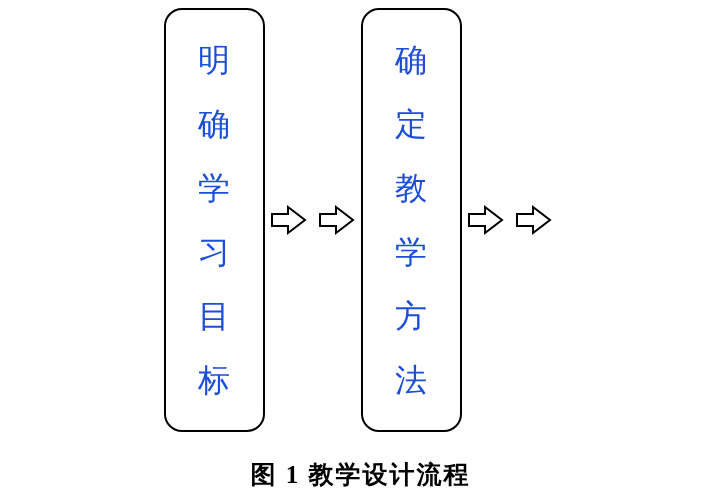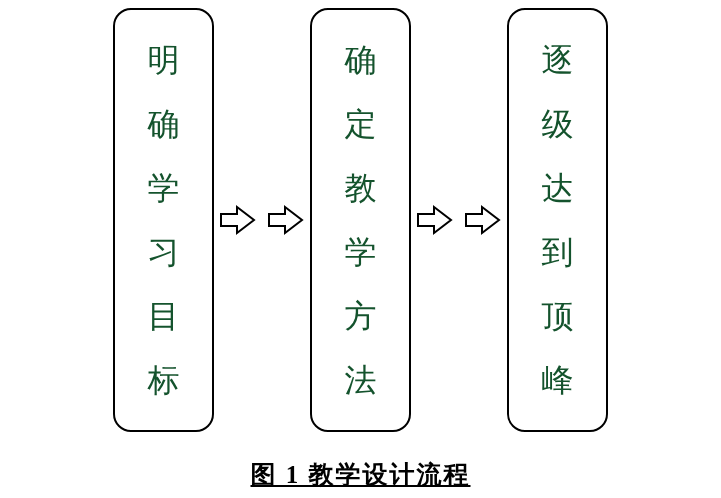--- a/index.html
+++ b/index.html
@@ -35,21 +35,21 @@
     display: flex;
     align-items: center;
     justify-content: center;
     box-sizing: border-box;
     flex: 0 0 auto;
   }
   .flow-box-text {
     width: 34px;
     font-size: 32px;
     line-height: 64px;
-    color: #14532d;
+    color: #1d4ed8;
     text-align: center;
     word-break: break-all;
     white-space: normal;
     font-family: "Liberation Serif", serif;
   }
   .flow-arrow {
     flex: 0 0 auto;
     margin: 0 6px;
     display: flex;
     align-items: center;
@@ -59,21 +59,20 @@
     display: block;
   }
   .caption {
     margin-top: 26px;
     font-size: 25px;
     font-weight: bold;
     color: #000000;
     letter-spacing: 2px;
     text-align: center;
     font-family: "Liberation Serif", serif;
-    text-decoration: underline;
   }
 </style>
 </head>
 <body>
 
 <div class="stage">
   <div class="flow-row">
 
     <div class="flow-box">
       <div class="flow-box-text">明确学习目标</div>
@@ -102,20 +101,17 @@
       </svg>
     </div>
 
 
     <div class="flow-arrow">
       <svg width="36" height="32" viewBox="0 0 36 32" aria-hidden="true">
         <polygon points="1,10 17,10 17,3 34,16 17,29 17,22 1,22" fill="#ffffff" stroke="#000000" stroke-width="2" stroke-linejoin="miter"></polygon>
       </svg>
     </div>
 
-    <div class="flow-box">
-      <div class="flow-box-text">逐级达到顶峰</div>
-    </div>
 
   </div>
 
   <div class="caption">图 1 教学设计流程</div>
 </div>
 
 </body></html>

